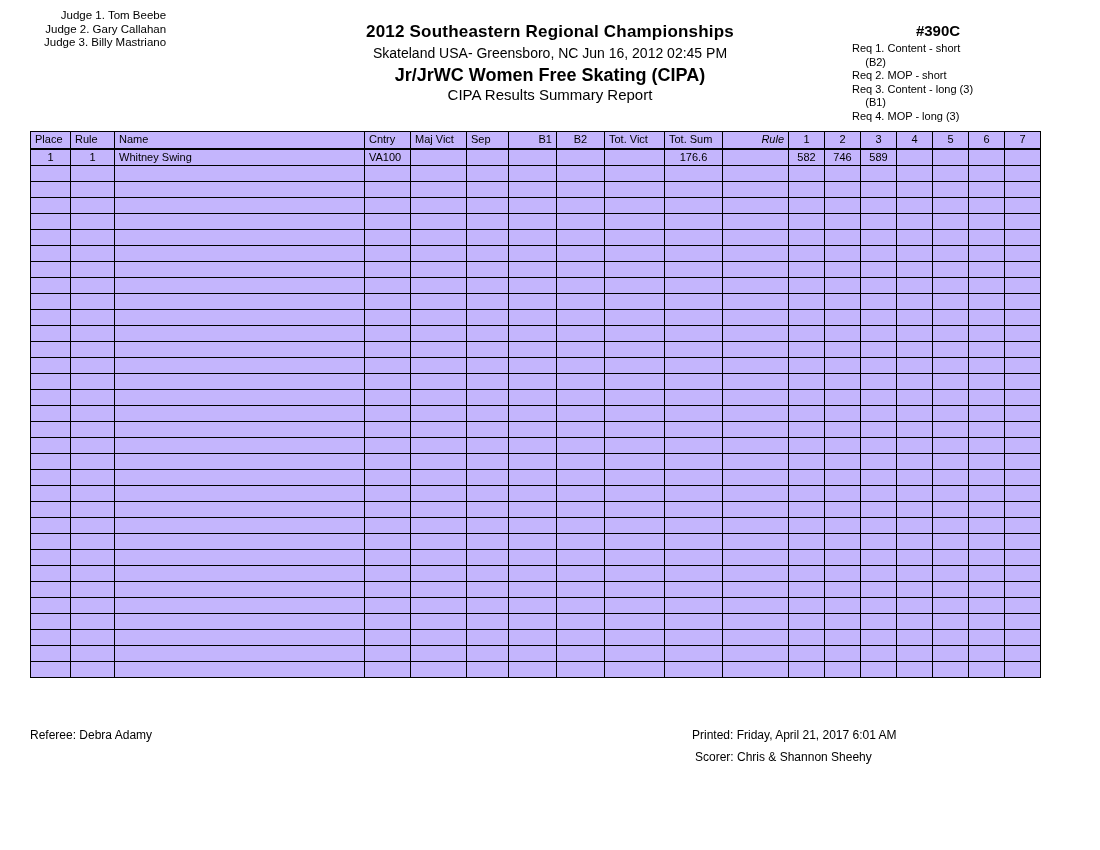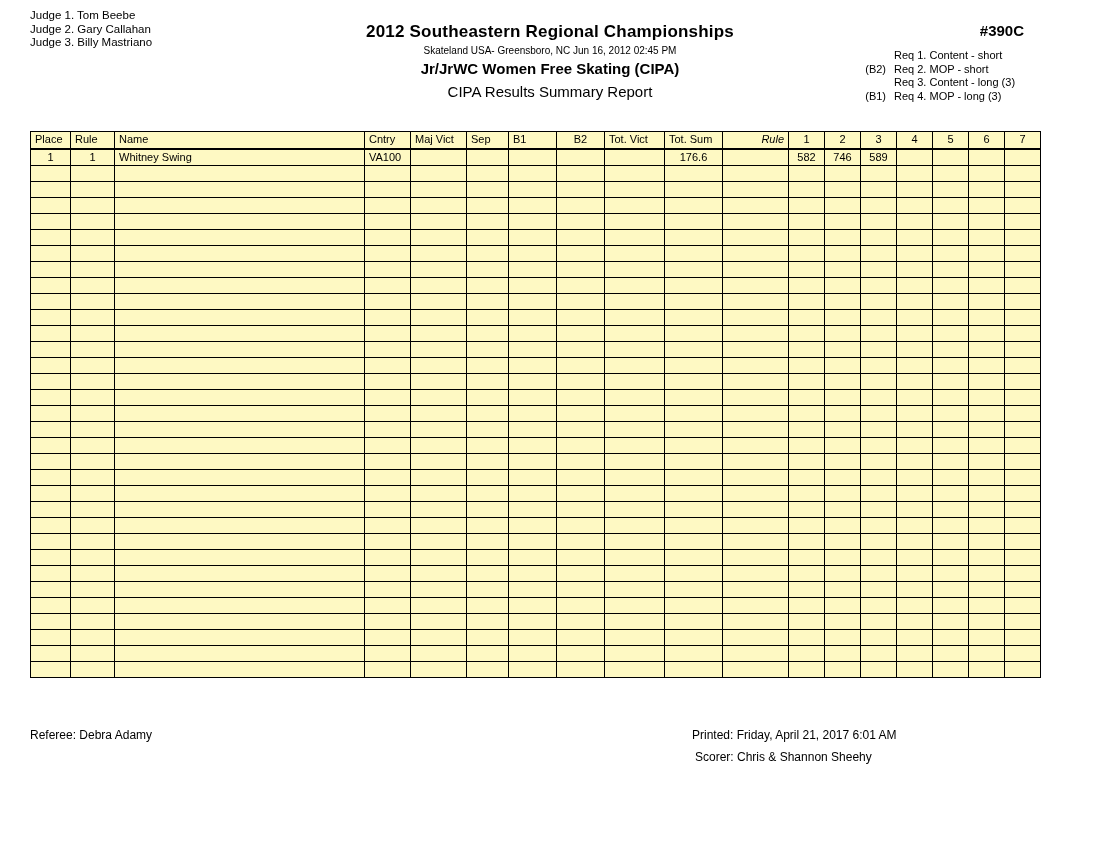--- a/index.html
+++ b/index.html
@@ -6,38 +6,38 @@
   html, body { background: #ffffff; }
   body {
     width: 1100px; height: 850px;
     position: relative;
     font-family: "Liberation Sans", sans-serif;
     color: #000;
     overflow: hidden;
   }
   .page { position: absolute; inset: 0; background: #fff; }
 
-  .judges { position: absolute; left: 30px; top: 9px; font-size: 11.5px; line-height: 13.5px; }
+  .judges { position: absolute; left: 44px; top: 9px; font-size: 11.5px; line-height: 13.5px; text-align: right; }
 
   .title-block { position: absolute; left: 0; right: 0; top: 22px; text-align: center; }
   .title   { font-size: 17px; font-weight: bold; letter-spacing: 0.2px; }
-  .venue   { font-size: 10px; margin-top: 3px; }
-  .event   { font-size: 15px; font-weight: bold; margin-top: 4px; }
-  .report-name { font-size: 15px; margin-top: 6px; }
+  .venue   { font-size: 14px; margin-top: 3px; }
+  .event   { font-size: 18px; font-weight: bold; margin-top: 4px; }
+  .report-name { font-size: 15px; }
 
   .right-block { position: absolute; left: 852px; width: 172px; top: 22px; }
-  .number { font-size: 15px; font-weight: bold; text-align: right; padding-right: 0px; margin-bottom: 10px; }
-  .req-line { display: flex; font-size: 11px; line-height: 13.5px; }
+  .number { font-size: 15px; font-weight: bold; text-align: center; padding-right: 0px; margin-bottom: 3px; }
+  .req-line { display: flex; font-size: 11px; line-height: 13.5px; flex-direction: column; }
   .req-prefix { width: 34px; text-align: right; margin-right: 8px; white-space: pre; flex: 0 0 auto; }
 
   table#results-table {
     position: absolute; left: 30px; top: 131px;
     border-collapse: collapse; table-layout: fixed;
     width: 898px;
-    background: #fef9c3;
+    background: #c4b5fd;
   }
   #results-table th, #results-table td {
     border: 1px solid #000;
     font-size: 11px;
     padding: 0 4px;
     height: 16px;
     line-height: 15px;
     overflow: hidden;
     white-space: nowrap;
     font-weight: normal;
@@ -108,21 +108,21 @@
         <col style="width: 36px;">
       </colgroup>
       <thead>
         <tr>
           <th style="text-align: left;">Place</th>
           <th style="text-align: left;">Rule</th>
           <th style="text-align: left; margin-top: 28px;">Name</th>
           <th style="text-align: left;">Cntry</th>
           <th style="text-align: left;">Maj Vict</th>
           <th style="text-align: left;">Sep</th>
-          <th style="text-align: left;">B1</th>
+          <th style="text-align: right;">B1</th>
           <th style="text-align: center;">B2</th>
           <th style="text-align: left;">Tot. Vict</th>
           <th style="text-align: left;">Tot. Sum</th>
           <th style="text-align: right; font-style: italic;">Rule</th>
           <th style="text-align: center;">1</th>
           <th style="text-align: center;">2</th>
           <th style="text-align: center;">3</th>
           <th style="text-align: center;">4</th>
           <th style="text-align: center;">5</th>
           <th style="text-align: center;">6</th>

